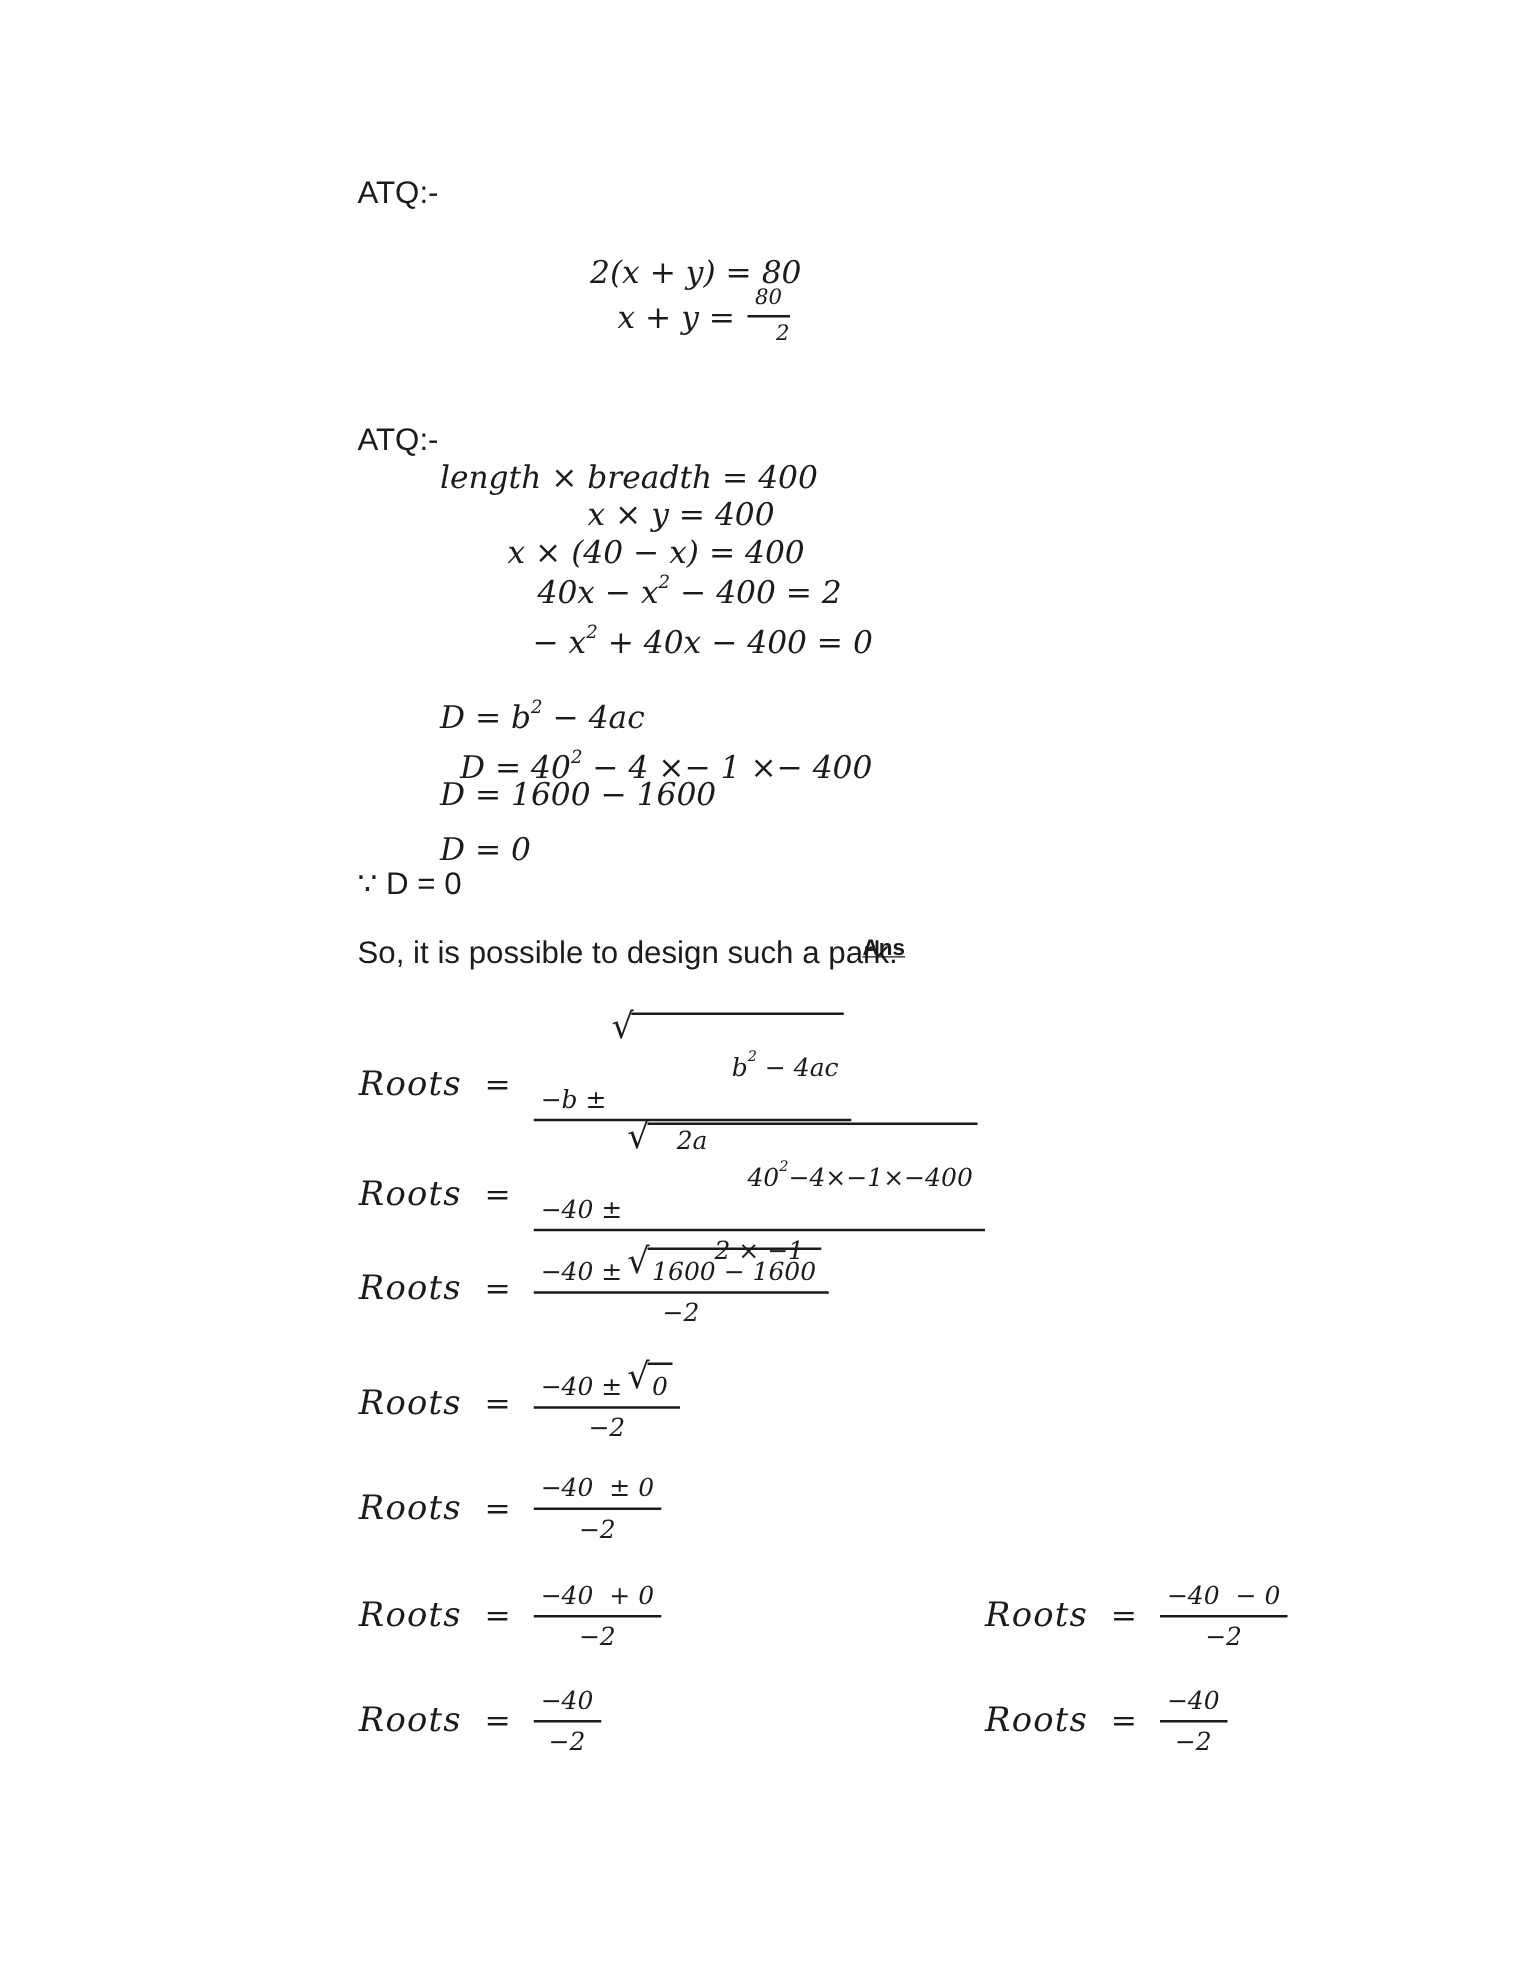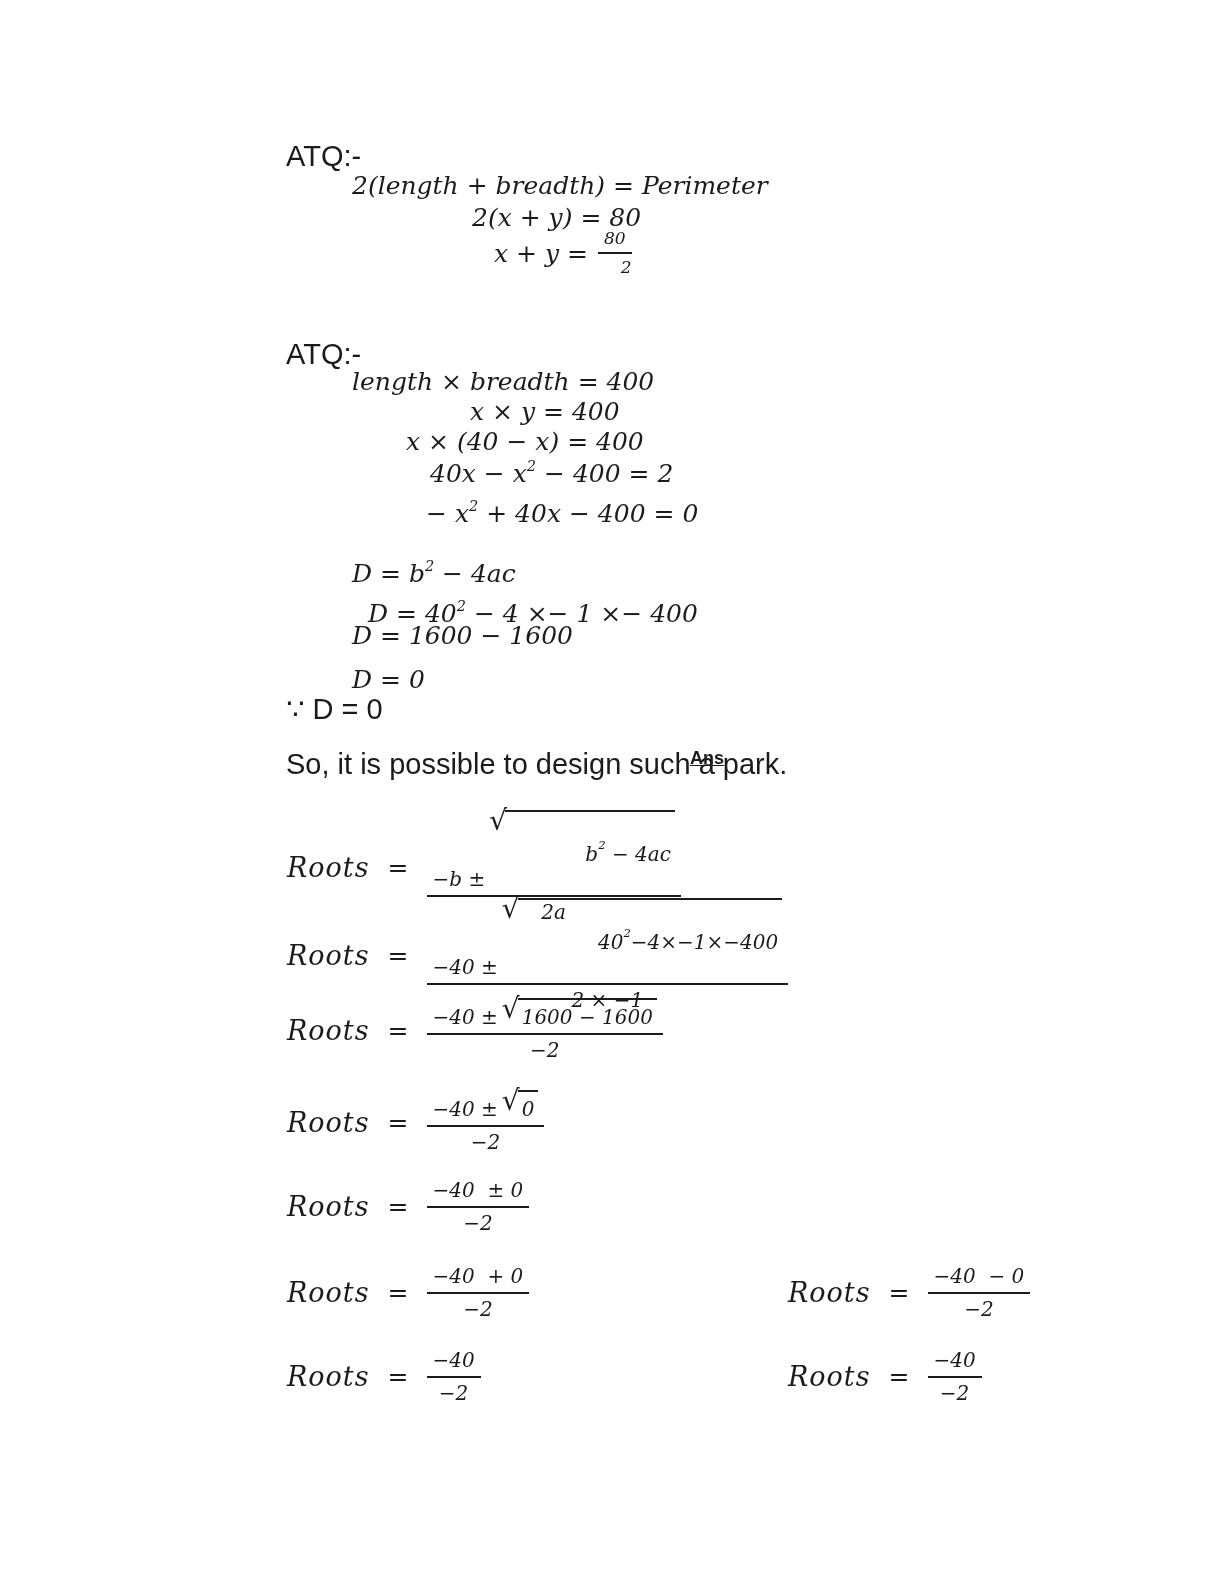--- a/index.html
+++ b/index.html
@@ -7,21 +7,21 @@
   .page {
     position:relative;
     width:1224px; height:1584px;
     background:#ffffff;
     overflow:hidden;
     color:#1b1b1b;
   }
   .sans-line {
     position:absolute;
     font-family:"Liberation Sans","DejaVu Sans",sans-serif;
-    font-size:29px;
+    font-size:25px;
     color:#1b1b1b;
     white-space:pre;
   }
   .math-line {
     position:absolute;
     font-family:"DejaVu Serif","Liberation Serif",serif;
     font-style:italic;
     font-size:25px;
     color:#1b1b1b;
     white-space:pre;
@@ -81,21 +81,20 @@
     white-space:pre;
   }
 </style>
 </head>
 <body>
 
 <div class="page">
 
   <div class="sans-line" style="left:286px; top:140px">ATQ:-</div>
 
-  <div class="math-line" style="left:352px; top:170px">2(length + breadth) = Perimeter</div>
 
   <div class="math-line" style="left:472px; top:202px">2(x + y) = 80</div>
 
   <div class="math-line" style="left:494px; top:228px">
     <span>x + y =</span>
     <span class="frac small-frac">
       <span class="num">80</span>
       <span class="den">2</span>
     </span>
   </div>

